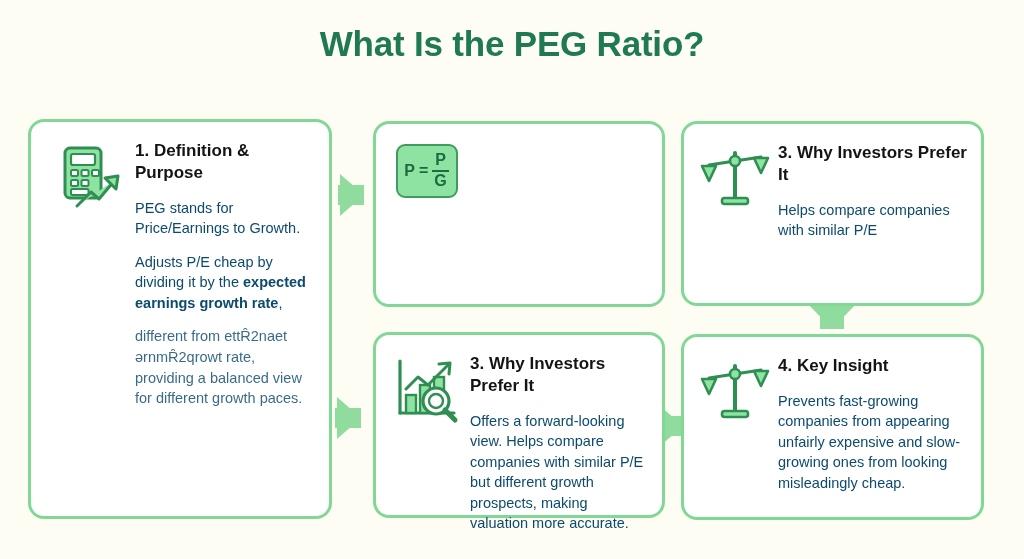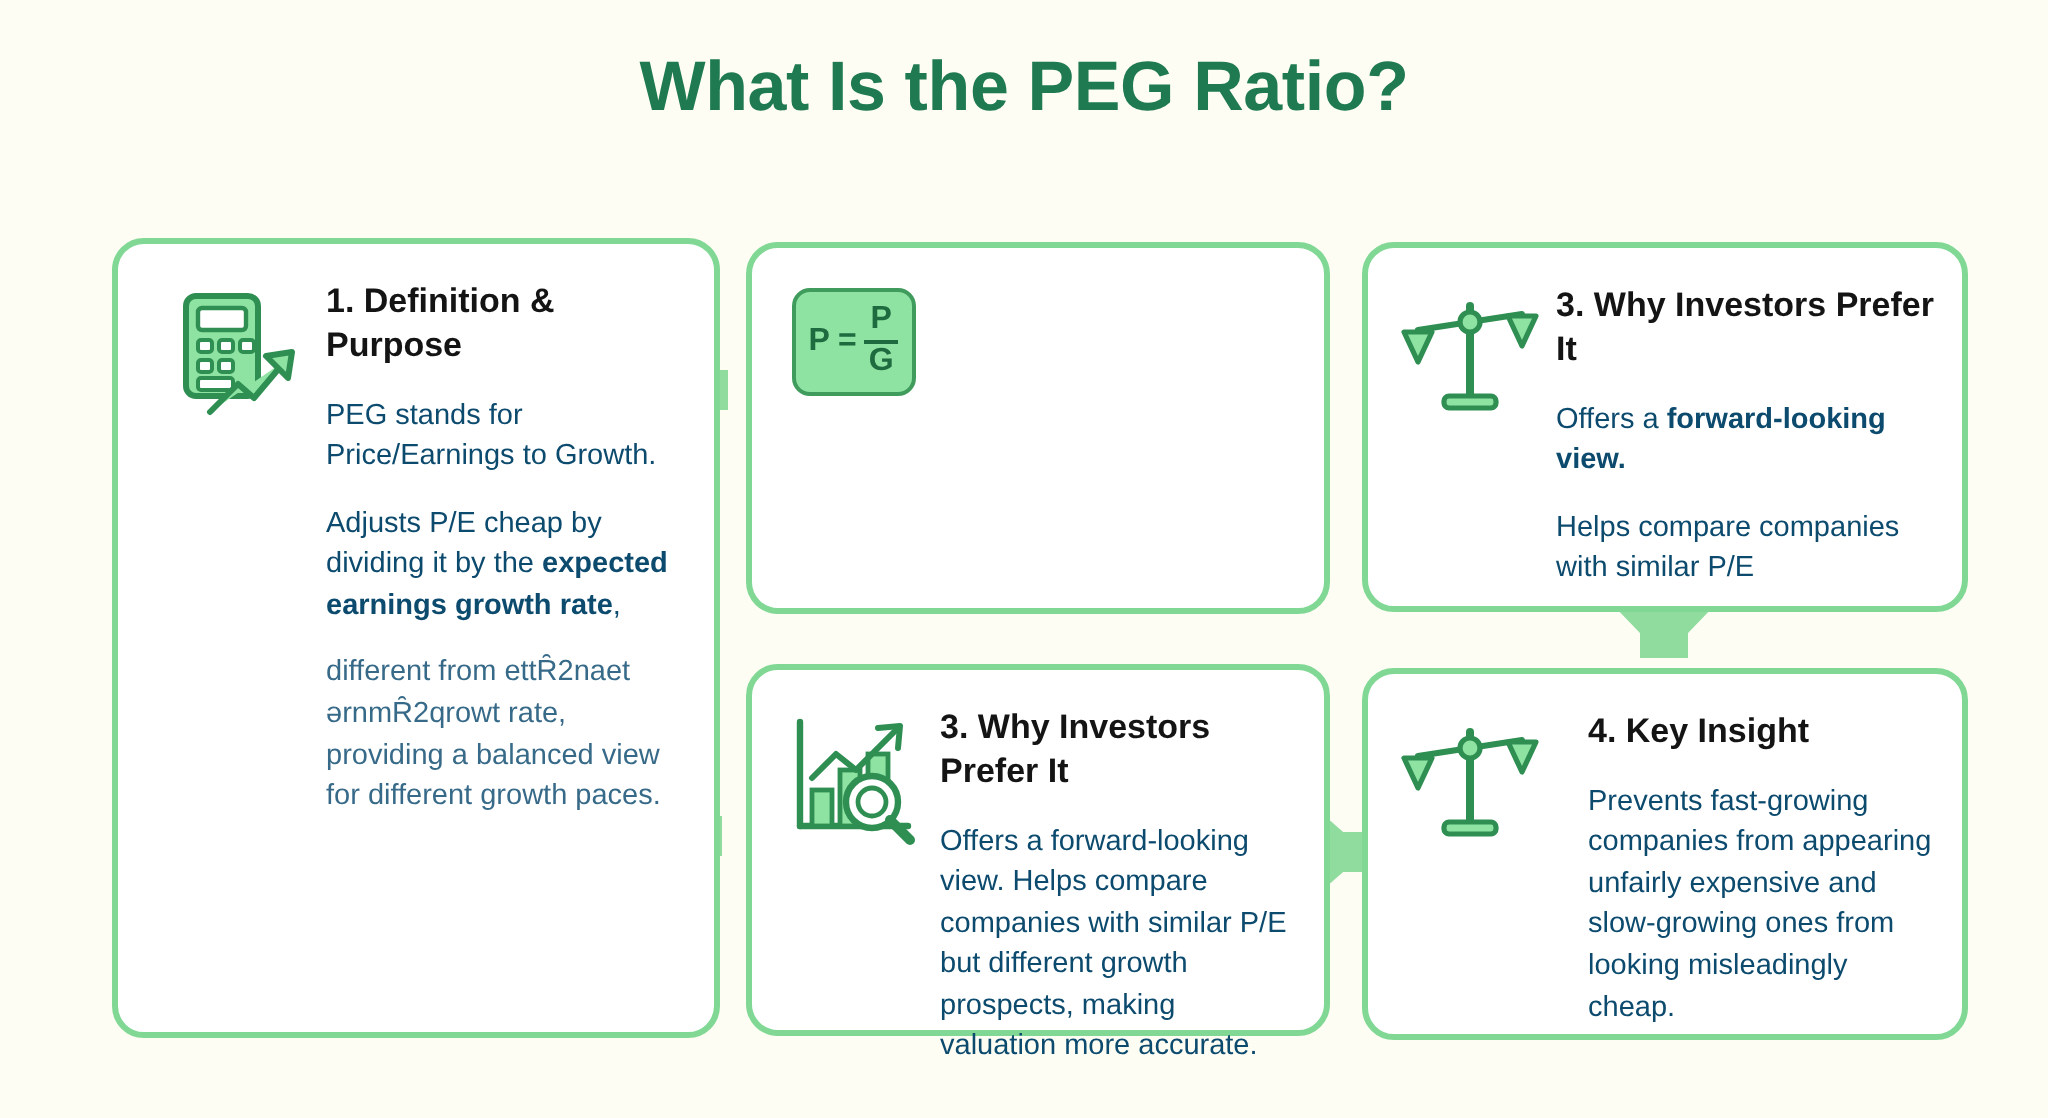--- a/index.html
+++ b/index.html
@@ -81,25 +81,25 @@
   }
   .card-text b {
     font-weight: bold;
   }
   .blur-text {
     filter: blur(0.35px);
     opacity: 0.82;
   }
 
   
-  #card-definition  { left: 56px;  top: 119px; width: 304px; height: 400px; padding-left: 24px; }
+  #card-definition  { left: 28px;  top: 119px; width: 304px; height: 400px; padding-left: 24px; }
   #card-formula     { left: 373px; top: 121px; width: 292px; height: 186px; }
   #card-why-top     { left: 681px; top: 121px; width: 303px; height: 185px; }
   #card-why-bottom  { left: 373px; top: 332px; width: 292px; height: 186px; }
-  #card-key-insight { left: 681px; top: 334px; width: 303px; height: 186px; gap: 16px; }
+  #card-key-insight { left: 681px; top: 334px; width: 303px; height: 186px; }
 
   
   .arrow-right {
     position: absolute;
     width: 0; height: 0;
     border-top: 21px solid transparent;
     border-bottom: 21px solid transparent;
     border-left: 24px solid #8fdc9e;
     z-index: 2;
   }
@@ -217,21 +217,20 @@
         <circle cx="35" cy="17" r="5" fill="#8fe3a2" stroke="#2f8f52" stroke-width="2.6"></circle>
         <rect x="33" y="7" width="4" height="6" rx="2" fill="#2f8f52"></rect>
         <path d="M2 22 L16 22 L9 37 Z" fill="#8fe3a2" stroke="#2f8f52" stroke-width="2.6" stroke-linejoin="round"></path>
         <path d="M54 14 L68 14 L61 29 Z" fill="#8fe3a2" stroke="#2f8f52" stroke-width="2.6" stroke-linejoin="round"></path>
         <rect x="22" y="54" width="26" height="6" rx="2.5" fill="#8fe3a2" stroke="#2f8f52" stroke-width="2.6"></rect>
       </svg>
     </div>
     <div class="card-body">
       <div class="card-title">3. Why Investors Prefer It</div>
       <div class="card-text">
-        <p><span>Offers a </span><b>forward-looking view.</b></p>
         <p>Helps compare companies with similar P/E</p>
       </div>
     </div>
   </div>
 
   <div class="card" id="card-why-bottom">
     <div class="card-icon">
       <svg width="70" height="70" viewBox="0 0 70 70" aria-hidden="true">
         <line x1="8" y1="6" x2="8" y2="58" stroke="#2f8f52" stroke-width="3.2" stroke-linecap="round"></line>
         <line x1="8" y1="58" x2="62" y2="58" stroke="#2f8f52" stroke-width="3.2" stroke-linecap="round"></line>

